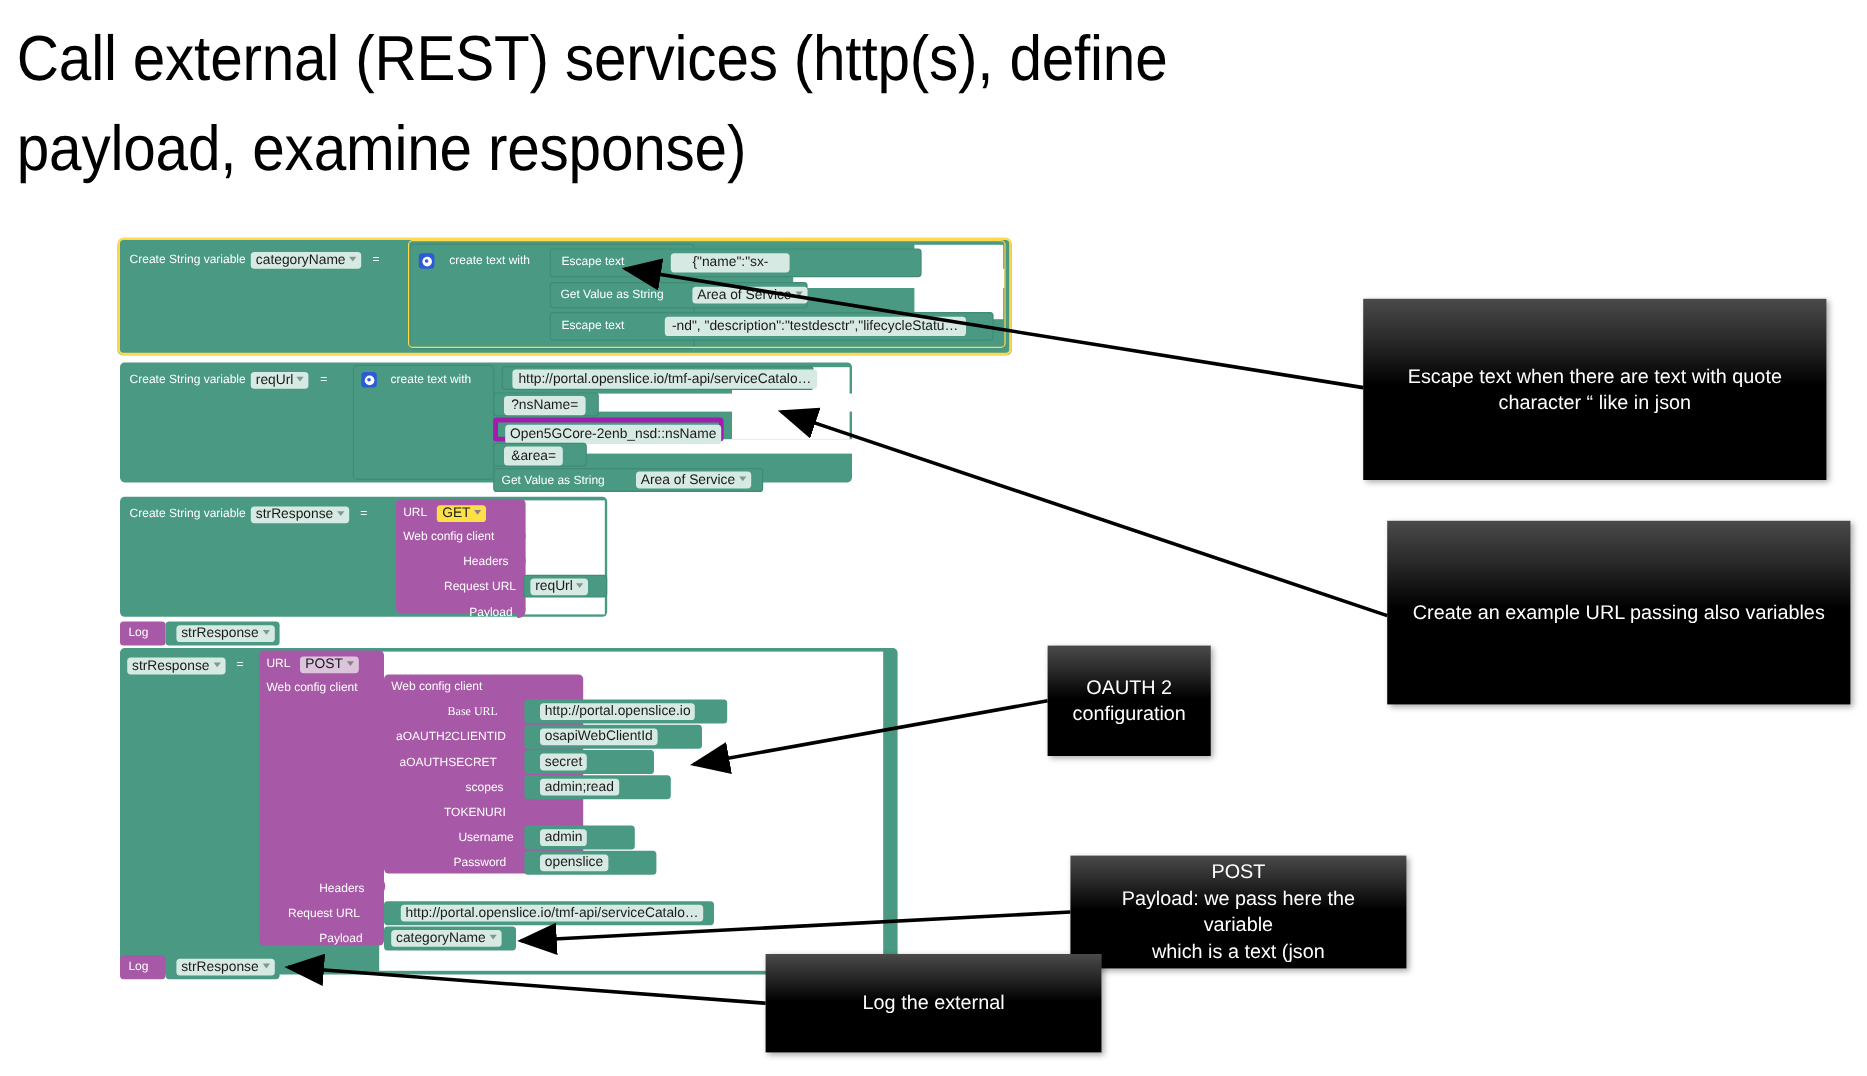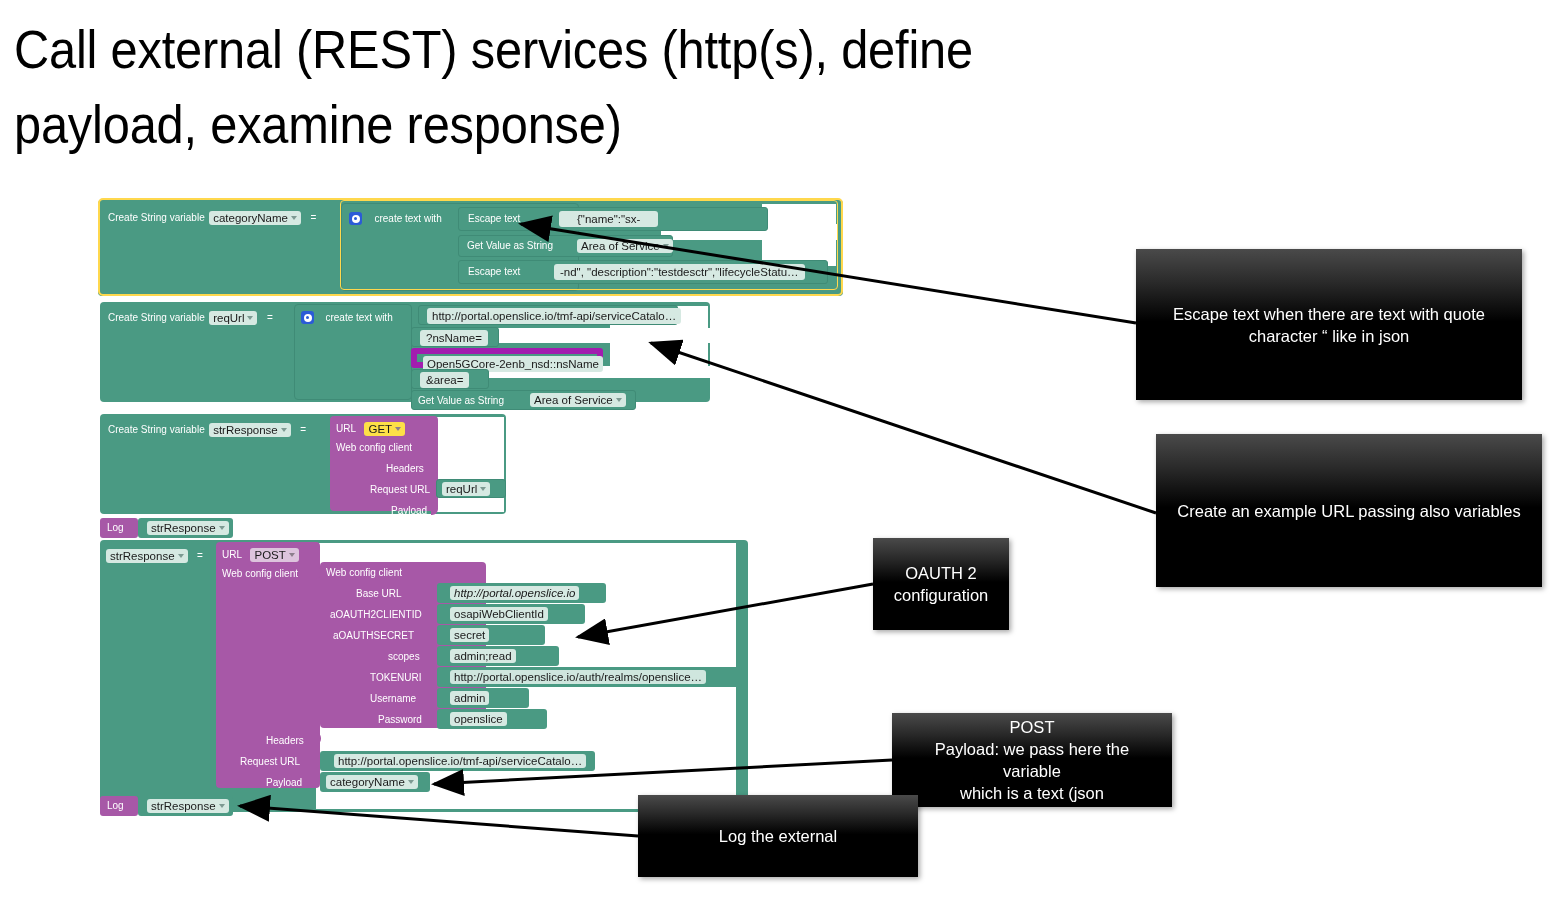--- a/index.html
+++ b/index.html
@@ -202,21 +202,21 @@
     <span class="gear"></span>
     <span class="lbl" style="margin-left:7px;">create text with</span>
   </div>
 
   <div class="blk teal" style="left:320px;top:107px;width:260px;height:20px;border-radius:3px;border:1px solid #3f8b76;">
     <span class="field" style="position:absolute;left:8px;top:2px;padding:1px 5px;">http://portal.openslice.io/tmf-api/serviceCatalo…</span>
   </div>
   <div class="blk teal" style="left:313px;top:129px;width:88px;height:20px;border-radius:3px;border:1px solid #3f8b76;">
     <span class="field" style="position:absolute;left:8px;top:2px;padding:1px 6px;">?nsName=</span>
   </div>
-  <div class="blk teal" style="left:313px;top:150px;width:192px;height:20px;border-radius:3px;border:6px solid #a21caf;">
+  <div class="blk teal" style="left:313px;top:150px;width:192px;height:20px;border-radius:3px;border:4px solid #a21caf;">
     <span class="field" style="position:absolute;left:6px;top:2px;padding:1px 4px;">Open5GCore-2enb_nsd::nsName</span>
   </div>
   <div class="blk teal" style="left:313px;top:171px;width:78px;height:20px;border-radius:3px;border:1px solid #3f8b76;">
     <span class="field" style="position:absolute;left:8px;top:2px;padding:1px 6px;">&amp;area=</span>
   </div>
   <div class="blk teal" style="left:313px;top:192px;width:225px;height:20px;border-radius:3px;border:1px solid #3f8b76;">
     <span class="lbl" style="position:absolute;left:6px;top:3px;">Get Value as String</span>
     <span class="field" style="position:absolute;left:118px;top:2px;"><span>Area of Service</span><span class="caret"></span></span>
   </div>
 
@@ -264,46 +264,43 @@
   <div class="blk" style="left:124px;top:347px;">
     <span class="lbl">URL</span>
     <span class="field" style="margin-left:4px;background:#ddc4dd;"><span>POST</span><span class="caret p"></span></span>
   </div>
   <div class="blk lbl" style="left:124px;top:369px;">Web config client</div>
   <div class="plug p" style="left:216px;top:368px;"></div>
 
   <div class="blk purple" style="left:222px;top:364px;width:166px;height:166px;border-radius:4px;"></div>
   <div class="blk lbl" style="left:228px;top:368px;">Web config client</div>
 
-  <div class="blk lbl" style="left:258px;top:389px;">Base URL</div>
-  <div class="blk teal" style="left:339px;top:385px;width:169px;height:20px;border-radius:3px;font-style:italic;">
+  <div class="blk lbl" style="left:275px;top:389px;font-family:Liberation Serif, serif;">Base URL</div>
+  <div class="blk teal" style="left:339px;top:385px;width:169px;height:20px;border-radius:3px;">
     <span class="field" style="position:absolute;left:13px;top:3px;">http://portal.openslice.io</span>
   </div>
 
   <div class="blk lbl" style="left:232px;top:410px;">aOAUTH2CLIENTID</div>
   <div class="blk teal" style="left:339px;top:406px;width:148px;height:20px;border-radius:3px;">
     <span class="field" style="position:absolute;left:13px;top:3px;">osapiWebClientId</span>
   </div>
 
   <div class="blk lbl" style="left:235px;top:431px;">aOAUTHSECRET</div>
   <div class="blk teal" style="left:339px;top:427px;width:108px;height:20px;border-radius:3px;">
     <span class="field" style="position:absolute;left:13px;top:3px;">secret</span>
   </div>
 
   <div class="blk lbl" style="left:290px;top:452px;">scopes</div>
   <div class="blk teal" style="left:339px;top:448px;width:122px;height:20px;border-radius:3px;">
     <span class="field" style="position:absolute;left:13px;top:3px;">admin;read</span>
   </div>
 
   <div class="blk lbl" style="left:272px;top:473px;">TOKENURI</div>
-  <div class="blk teal" style="left:339px;top:469px;width:305px;height:20px;border-radius:3px;">
-    <span class="field lite" style="position:absolute;left:13px;top:3px;">http://portal.openslice.io/auth/realms/openslice…</span>
-  </div>
-
-  <div class="blk lbl" style="left:272px;top:494px;">Username</div>
+
+  <div class="blk lbl" style="left:284px;top:494px;">Username</div>
   <div class="blk teal" style="left:339px;top:490px;width:92px;height:20px;border-radius:3px;">
     <span class="field" style="position:absolute;left:13px;top:3px;">admin</span>
   </div>
 
   <div class="blk lbl" style="left:280px;top:515px;">Password</div>
   <div class="blk teal" style="left:339px;top:511px;width:110px;height:20px;border-radius:3px;">
     <span class="field" style="position:absolute;left:13px;top:3px;">openslice</span>
   </div>
 
   <div class="blk lbl" style="left:168px;top:536px;">Headers</div>

